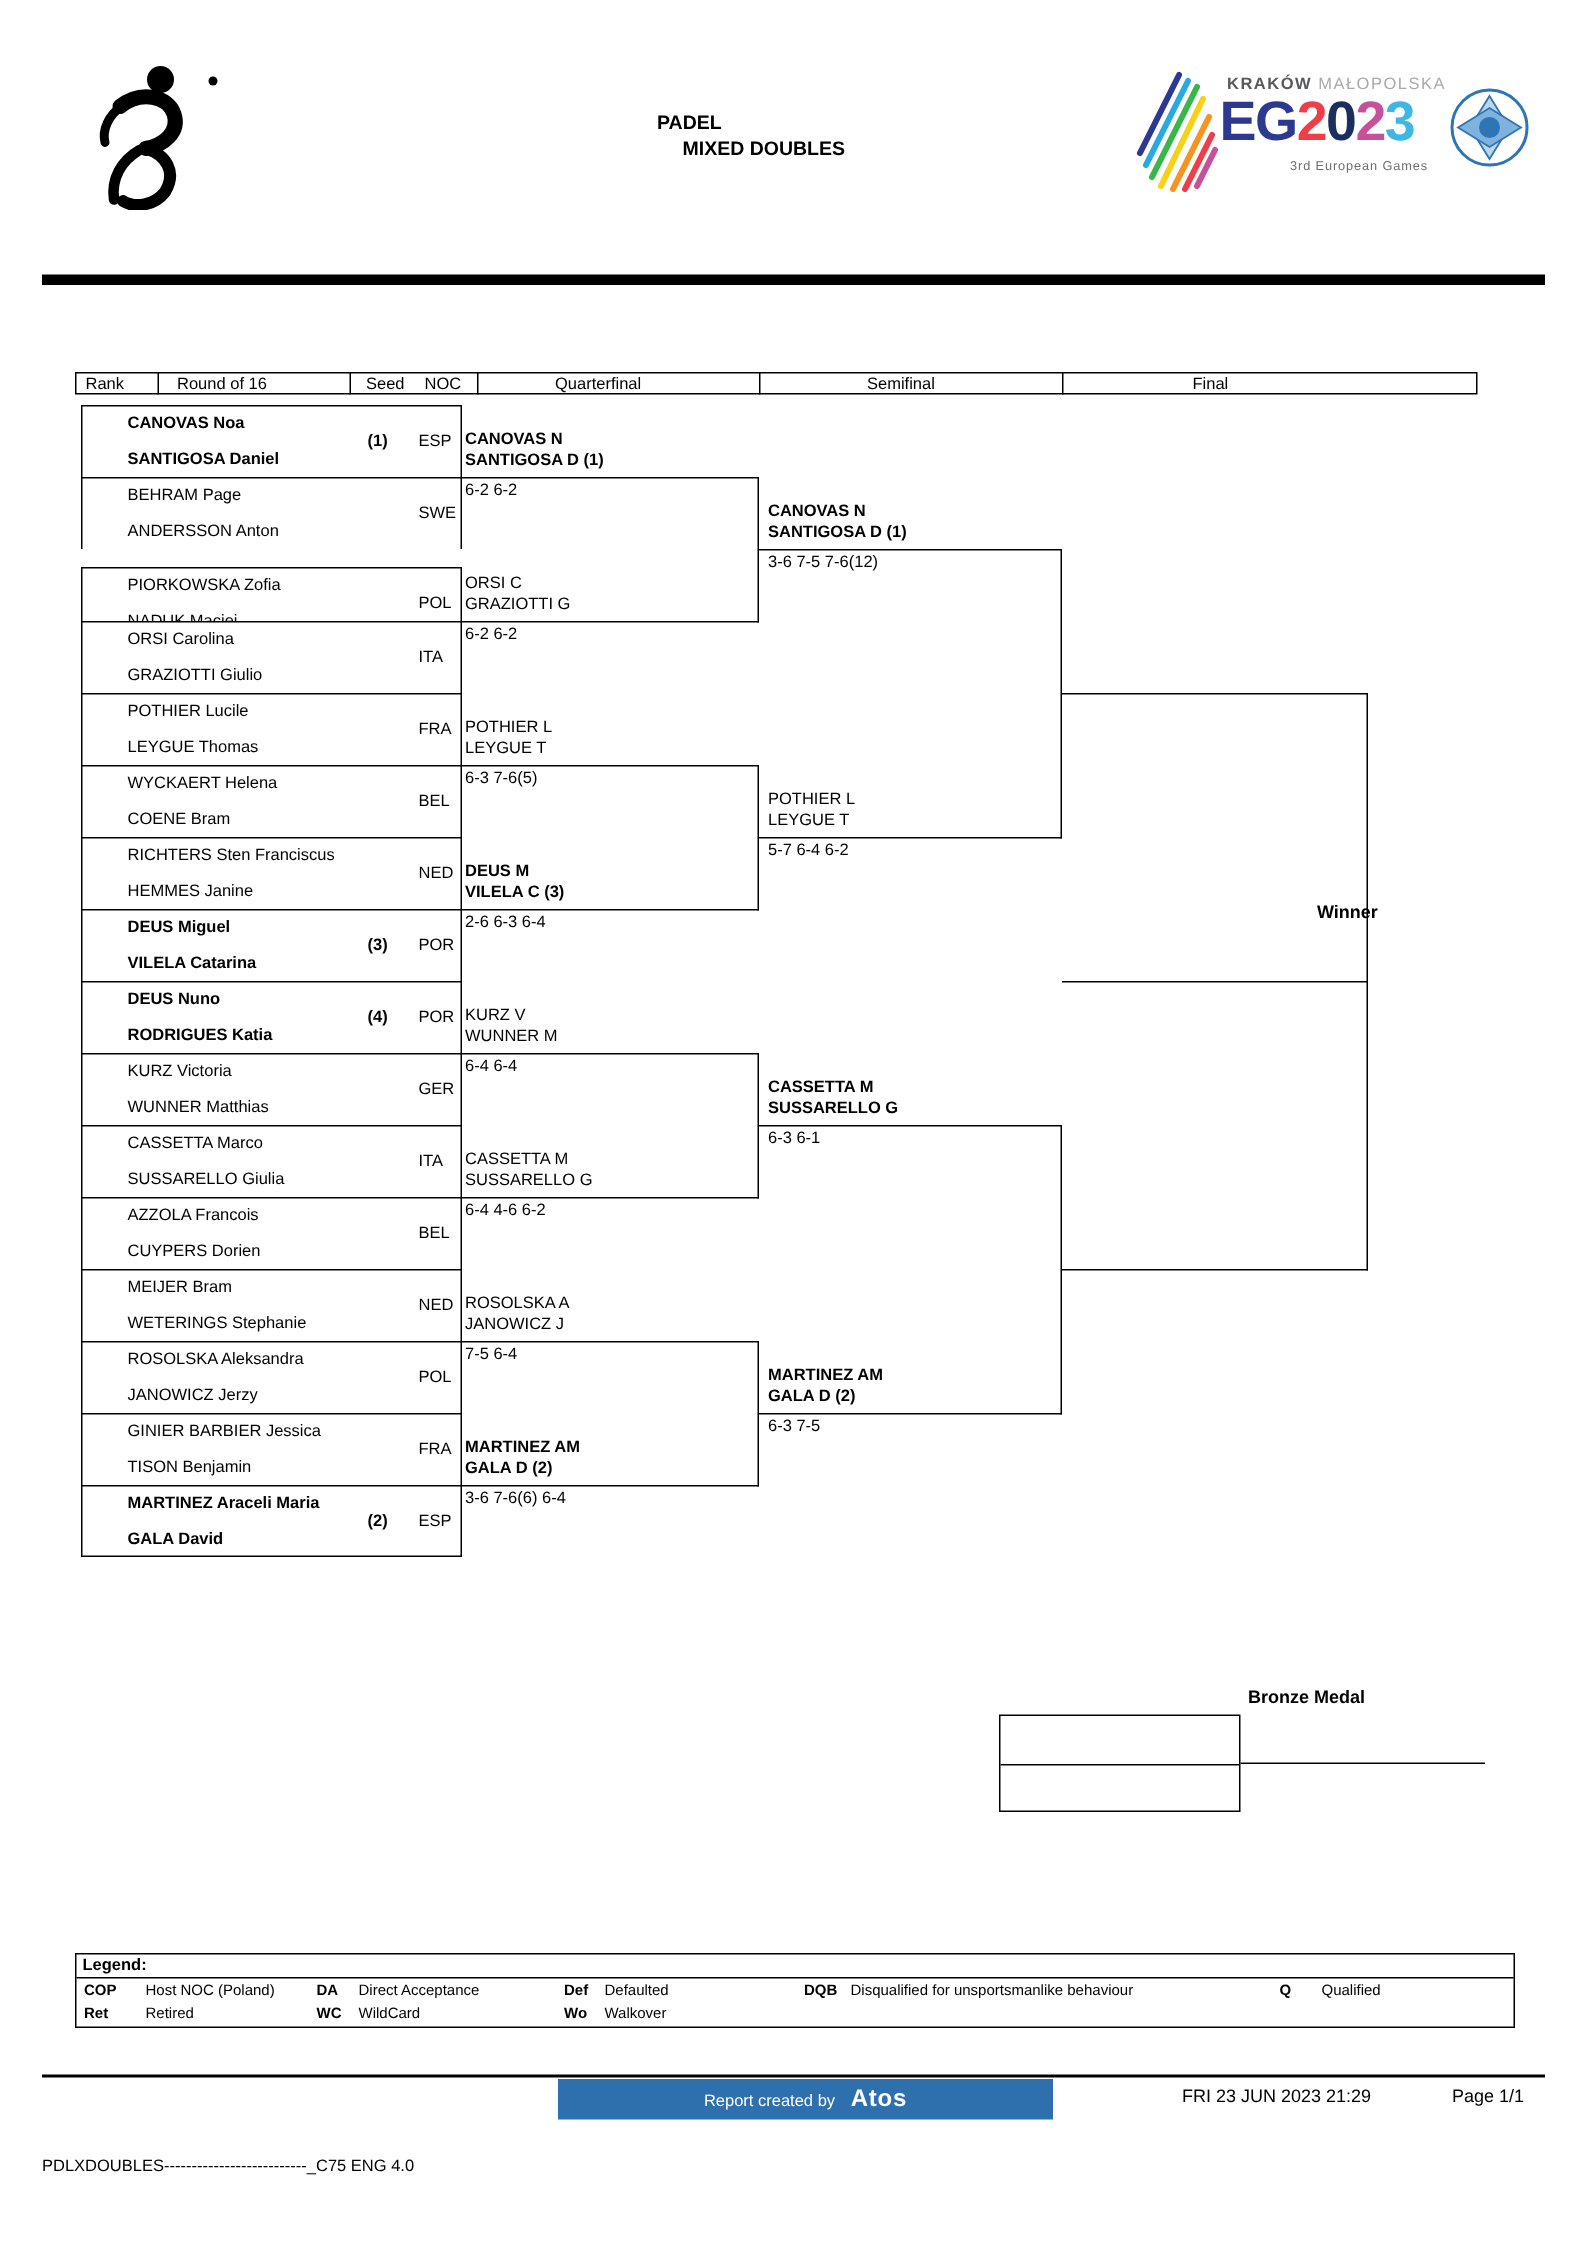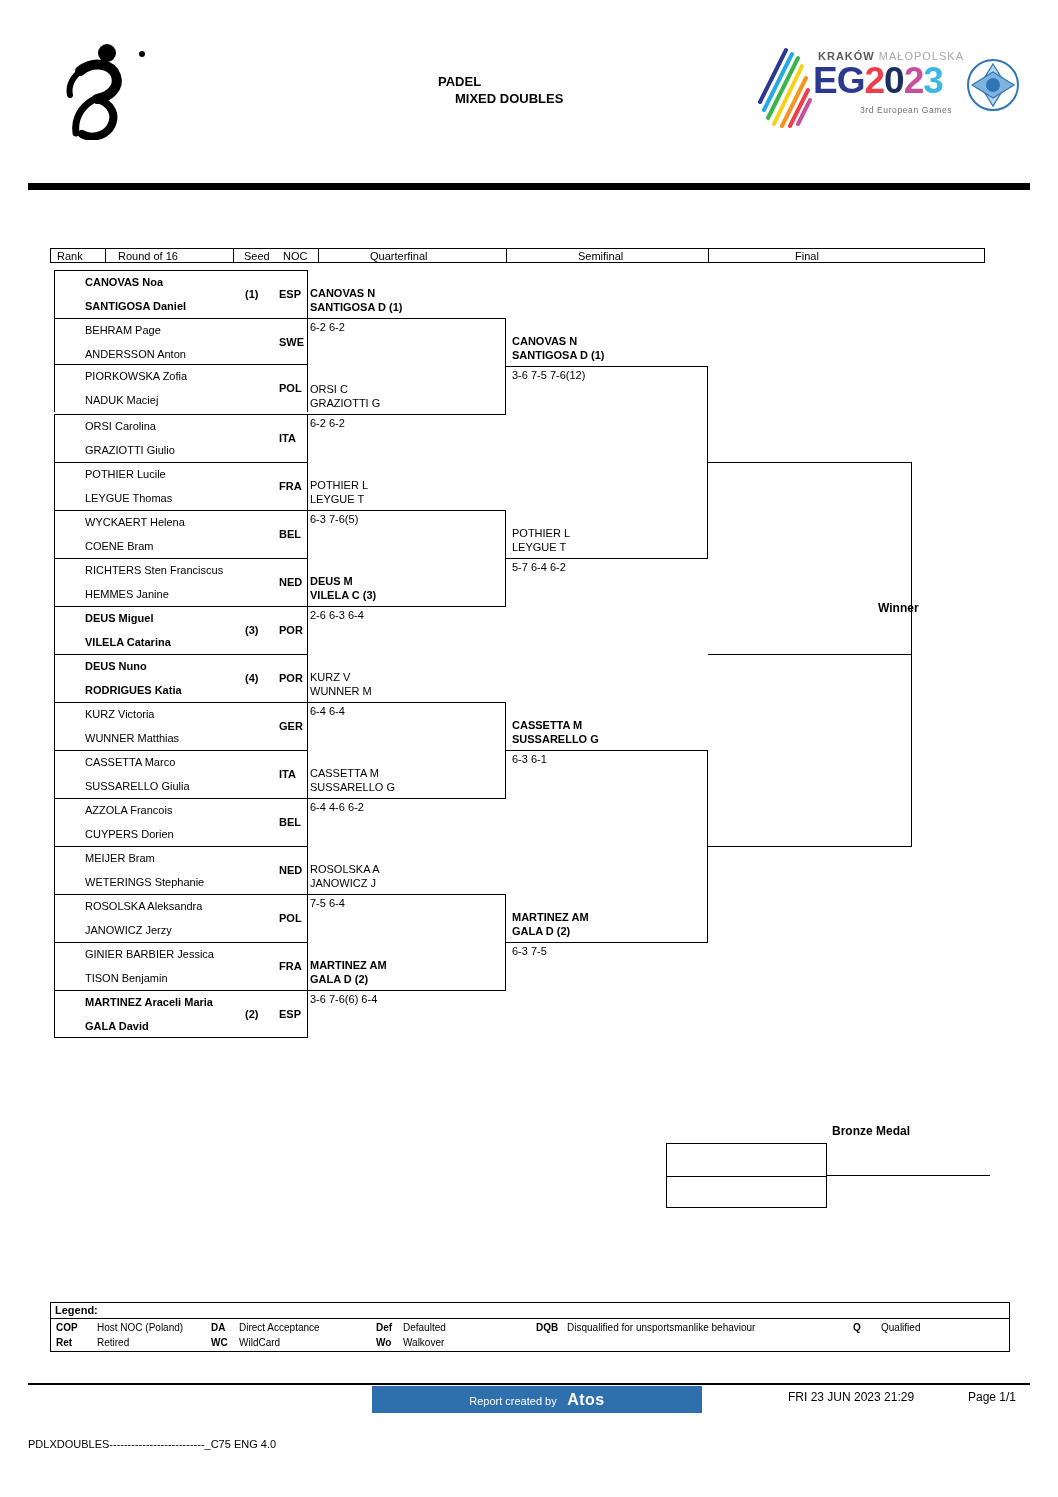--- a/index.html
+++ b/index.html
@@ -32,21 +32,21 @@
   .colsep { position:absolute; top:248px; height:15px; width:1px; background:#000; }
 
   
   .teambox { position:absolute; left:54px; width:254px; height:48px;
              border:1px solid #000; border-bottom:none; background:#fff; }
   .teambox.last { border-bottom:1px solid #000; }
   .teambox .p1 { position:absolute; left:30px; top:5px;  font-size:11px; line-height:13px; }
   .teambox .p2 { position:absolute; left:30px; top:29px; font-size:11px; line-height:13px; }
   .teambox.bold .p1, .teambox.bold .p2 { font-weight:bold; }
   .teambox .seed { position:absolute; left:190px; top:17px; font-size:11px; font-weight:bold; }
-  .teambox .noc  { position:absolute; left:224px; top:17px; font-size:11px; font-weight:bold; }
+  .teambox .noc  { position:absolute; left:224px; top:17px; font-size:11px; font-weight:normal; }
 
   
   .hline { position:absolute; height:1px; background:#000; }
   .vline { position:absolute; width:1px; background:#000; }
   .slot-l1, .slot-l2, .slot-score { position:absolute; font-size:11px; line-height:13px; white-space:nowrap; }
   .slot-bold { font-weight:bold; }
   .winner-label { position:absolute; left:878px; top:601px; font-size:12px; font-weight:bold;text-align:right; }
 
   
   .bronze-label { position:absolute; left:832px; top:1124px; font-size:12px; font-weight:bold; }
@@ -146,21 +146,21 @@
     <div class="p2">SANTIGOSA Daniel</div>
     <div class="seed">(1)</div>
     <div class="noc">ESP</div>
   </div>
   <div class="teambox" style="top:318px">
     <div class="p1">BEHRAM Page</div>
     <div class="p2">ANDERSSON Anton</div>
     <div class="seed"></div>
     <div class="noc">SWE</div>
   </div>
-  <div class="teambox" style="top:364px">
+  <div class="teambox" style="top:378px">
     <div class="p1">PIORKOWSKA Zofia</div>
     <div class="p2">NADUK Maciej</div>
     <div class="seed"></div>
     <div class="noc">POL</div>
   </div>
   <div class="teambox" style="top:414px">
     <div class="p1">ORSI Carolina</div>
     <div class="p2">GRAZIOTTI Giulio</div>
     <div class="seed"></div>
     <div class="noc">ITA</div>

